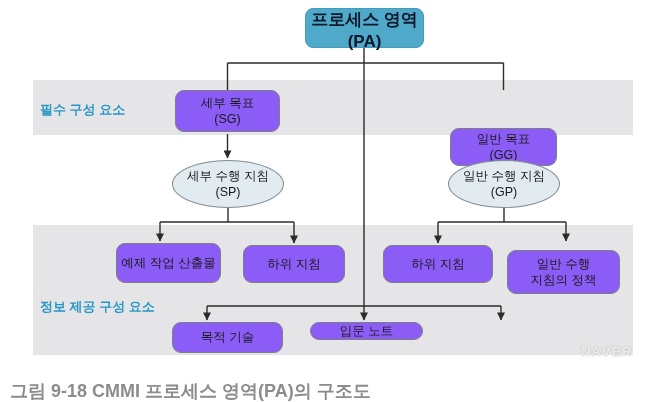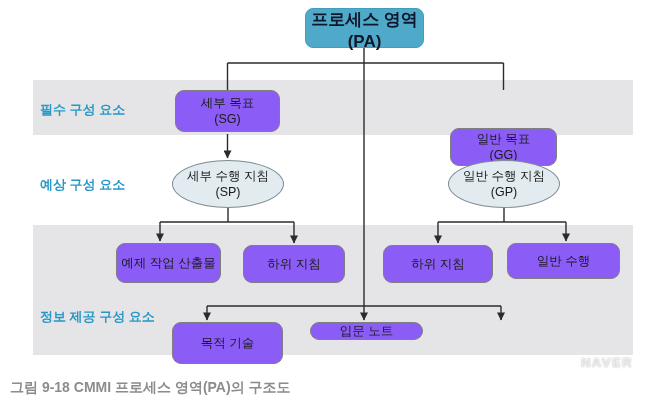--- a/index.html
+++ b/index.html
@@ -25,40 +25,39 @@
   .node.root{
     background:var(--accent,#4faac9);border:1.6px solid #449cbc;
     color:#0f172a;font-weight:bold;font-size:17px;border-radius:8px;justify-content:space-between;
   }
   .node.ellipse{
     border-radius:50%;background:var(--ellipse-bg,#e1ebf0);
     border:1.6px solid #7f8c91;
   }
   .caption{
     position:absolute;left:10px;top:379px;z-index:3;
-    color:var(--caption-gray,#8c8c8c);font-size:14px;font-weight:bold;
+    color:var(--caption-gray,#8c8c8c);font-size:18px;font-weight:bold;
     white-space:nowrap;
   }
   .watermark{
     position:absolute;right:24px;top:344px;z-index:3;
     font-size:13px;font-weight:bold;letter-spacing:1.5px;
-    color:#ececec;text-shadow:0 0 2px #b0b0b0;margin-top:11px;
+    color:#ececec;text-shadow:0 0 2px #b0b0b0;
   }
 </style>
 </head>
 <body>
 
 <div class="stage">
 
   <div class="band" style="top:80px;height:55px;"></div>
   <div class="band" style="top:225px;height:130px;"></div>
 
   <div class="band-label" style="top:101px;">필수 구성 요소</div>
-  <div class="band-label" style="top:176px;">예상 구성 요소</div>
-  <div class="band-label" style="top:308px;">정보 제공 구성 요소</div>
+  <div class="band-label" style="top:298px;">정보 제공 구성 요소</div>
 
   <svg class="wires" width="657" height="402" viewBox="0 0 657 402">
     <defs>
       <marker id="arrow" orient="auto" markerUnits="userSpaceOnUse" markerWidth="10" markerHeight="8" refX="6.5" refY="3.5" viewBox="0 0 7 7">
         <path d="M0,0 L7,3.5 L0,7 z" fill="#2b2b2b"></path>
       </marker>
     </defs>
     <g stroke="#2b2b2b" stroke-width="1.4" fill="none">
 
       <path d="M364,48 V306"></path>
@@ -112,25 +111,26 @@
 
   <div class="node" style="left:116px;top:243px;width:105px;height:40px;">
     <span>예제 작업 산출물</span>
   </div>
   <div class="node" style="left:243px;top:245px;width:102px;height:38px;">
     <span>하위 지침</span>
   </div>
   <div class="node" style="left:383px;top:245px;width:110px;height:38px;">
     <span>하위 지침</span>
   </div>
-  <div class="node" style="left:507px;top:243px;width:113px;height:36px;">
+  <div class="node" style="left:507px;top:250px;width:113px;height:44px;">
     <span>일반 수행</span>
+    <span>지침의 정책</span>
   </div>
 
-  <div class="node" style="left:172px;top:322px;width:111px;height:42px;">
+  <div class="node" style="left:172px;top:322px;width:111px;height:31px;">
     <span>목적 기술</span>
   </div>
   <div class="node" style="left:310px;top:322px;width:113px;height:18px;">
     <span>입문 노트</span>
   </div>
 
   <div class="watermark">NAVER</div>
   <div class="caption">그림 9-18 CMMI 프로세스 영역(PA)의 구조도</div>
 
 </div>

